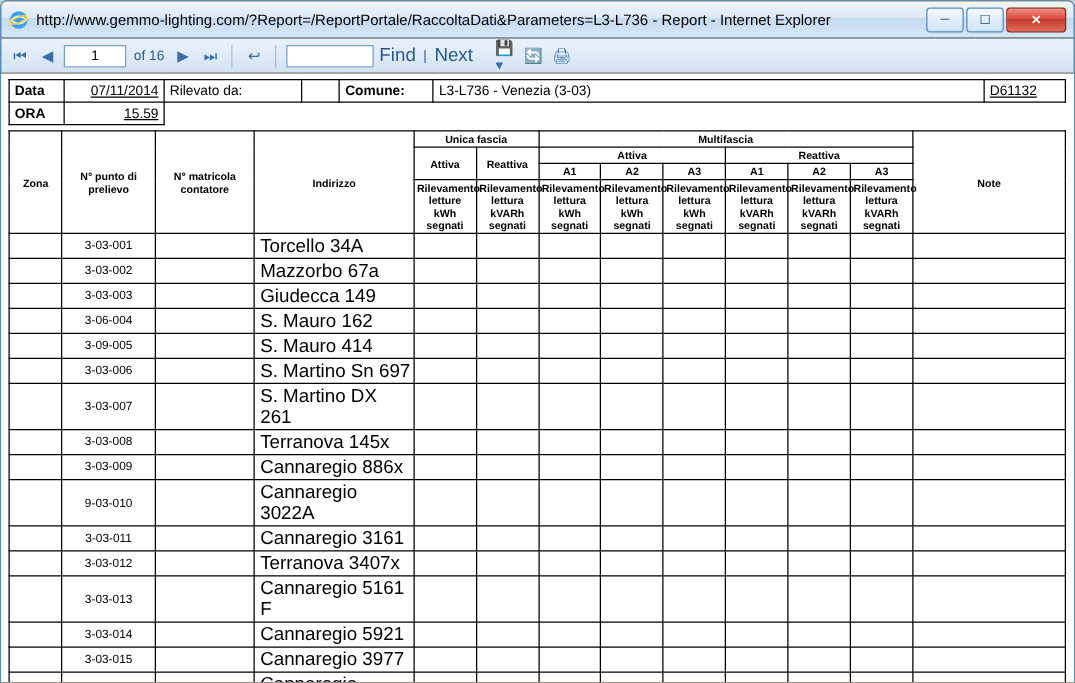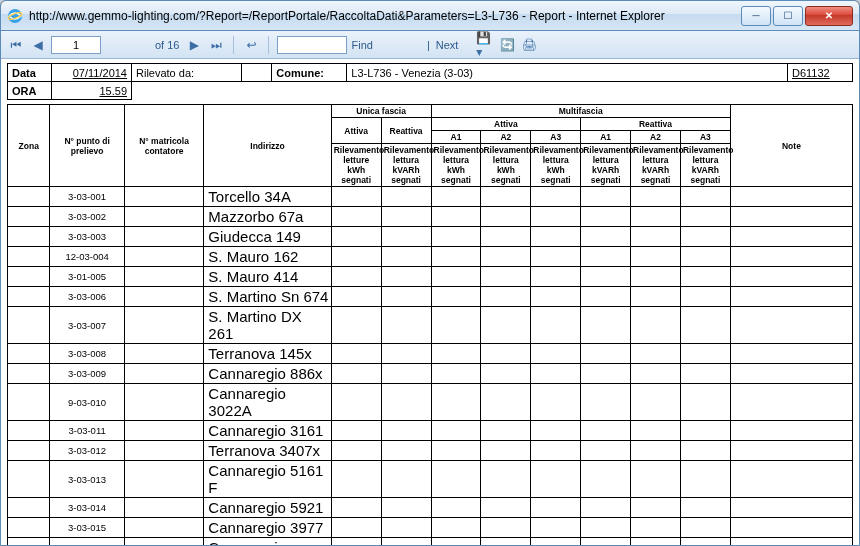--- a/index.html
+++ b/index.html
@@ -12,22 +12,22 @@
   .titlebar .title-text { flex: 1; color: #000; font-size: 12px; white-space: nowrap; overflow: hidden; text-overflow: ellipsis; }
   .win-btns { display: flex; gap: 2px; }
   .win-btn { width: 30px; height: 20px; border: 1px solid #5b8bb8; border-radius: 3px; display: flex; align-items: center; justify-content: center; font-size: 10px; font-family: Arial; cursor: pointer; }
   .win-btn.min, .win-btn.max { background: linear-gradient(to bottom,#f4f9fe,#cfe3f5); color:#1f466e;}
   .win-btn.close { width: 48px; background: linear-gradient(to bottom,#f08f82,#d9493a 45%,#c33a2a 46%,#e26b5c); color: #fff; border-color:#8b2a1e; font-weight:bold;}
   
   .toolbar { height: 28px; background: linear-gradient(to bottom,#eaf2fb,#d3e3f3); border-bottom: 1px solid #9ab6d4; display: flex; align-items: center; padding: 0 6px; gap: 4px; font-size: 11px; color:#2d5a8a;}
   .tb-btn { width: 18px; height: 18px; display:flex; align-items:center; justify-content:center; cursor:pointer; color:#3a6ea5; font-size:12px;}
   .tb-input { width: 50px; height: 18px; border: 1px solid #7b9ec7; background:#fff; text-align:center; font-size:11px; padding:0 2px;}
   .tb-sep { width:1px; height:18px; background:#a8c0db; margin:0 4px;}
-  .tb-text { color:#2d5a8a; font-size:11px; padding:0 2px;margin-left:48px;}
-  .tb-link { color:#2d5a8a; cursor:pointer; font-size:11px;}
+  .tb-text { color:#2d5a8a; font-size:11px; padding:0 2px;}
+  .tb-link { color:#2d5a8a; cursor:pointer; font-size:15px;}
   
   .content { flex:1; overflow:auto; background:#fff; position:relative; }
   .page { padding: 4px 6px; }
   
   .hdr-table { width:100%; border-collapse:collapse; }
   .hdr-table td { border:1px solid #000; padding:2px 4px; vertical-align:middle; font-size:11px;}
   .logo-cell { width:84px; height:42px; }
   .logo { font-weight:900; font-size:16px; letter-spacing:-0.5px;}
   .logo .g1{color:#c00;} .logo .g2{color:#c00;} .logo .o1{color:#0a0;} .logo .m1{color:#00c;} .logo .o2{color:#c00;}
   .title-cell { font-weight:bold; font-size:15px; line-height:1.15; padding:4px 6px !important;}
@@ -207,53 +207,53 @@
               <td></td>
               <td></td>
               <td></td>
               <td></td>
               <td></td>
               <td></td>
               <td></td>
             </tr>
             <tr>
               <td></td>
-              <td class="punto">12-03-004</td>
+              <td class="punto">3-06-004</td>
               <td></td>
               <td class="addr">S. Mauro 162</td>
               <td></td>
               <td></td>
               <td></td>
               <td></td>
               <td></td>
               <td></td>
               <td></td>
               <td></td>
               <td></td>
             </tr>
             <tr>
               <td></td>
-              <td class="punto">3-01-005</td>
+              <td class="punto">3-09-005</td>
               <td></td>
               <td class="addr">S. Mauro 414</td>
               <td></td>
               <td></td>
               <td></td>
               <td></td>
               <td></td>
               <td></td>
               <td></td>
               <td></td>
               <td></td>
             </tr>
             <tr>
               <td></td>
               <td class="punto">3-03-006</td>
               <td></td>
-              <td class="addr">S. Martino Sn 674</td>
+              <td class="addr">S. Martino Sn 697</td>
               <td></td>
               <td></td>
               <td></td>
               <td></td>
               <td></td>
               <td></td>
               <td></td>
               <td></td>
               <td></td>
             </tr>

